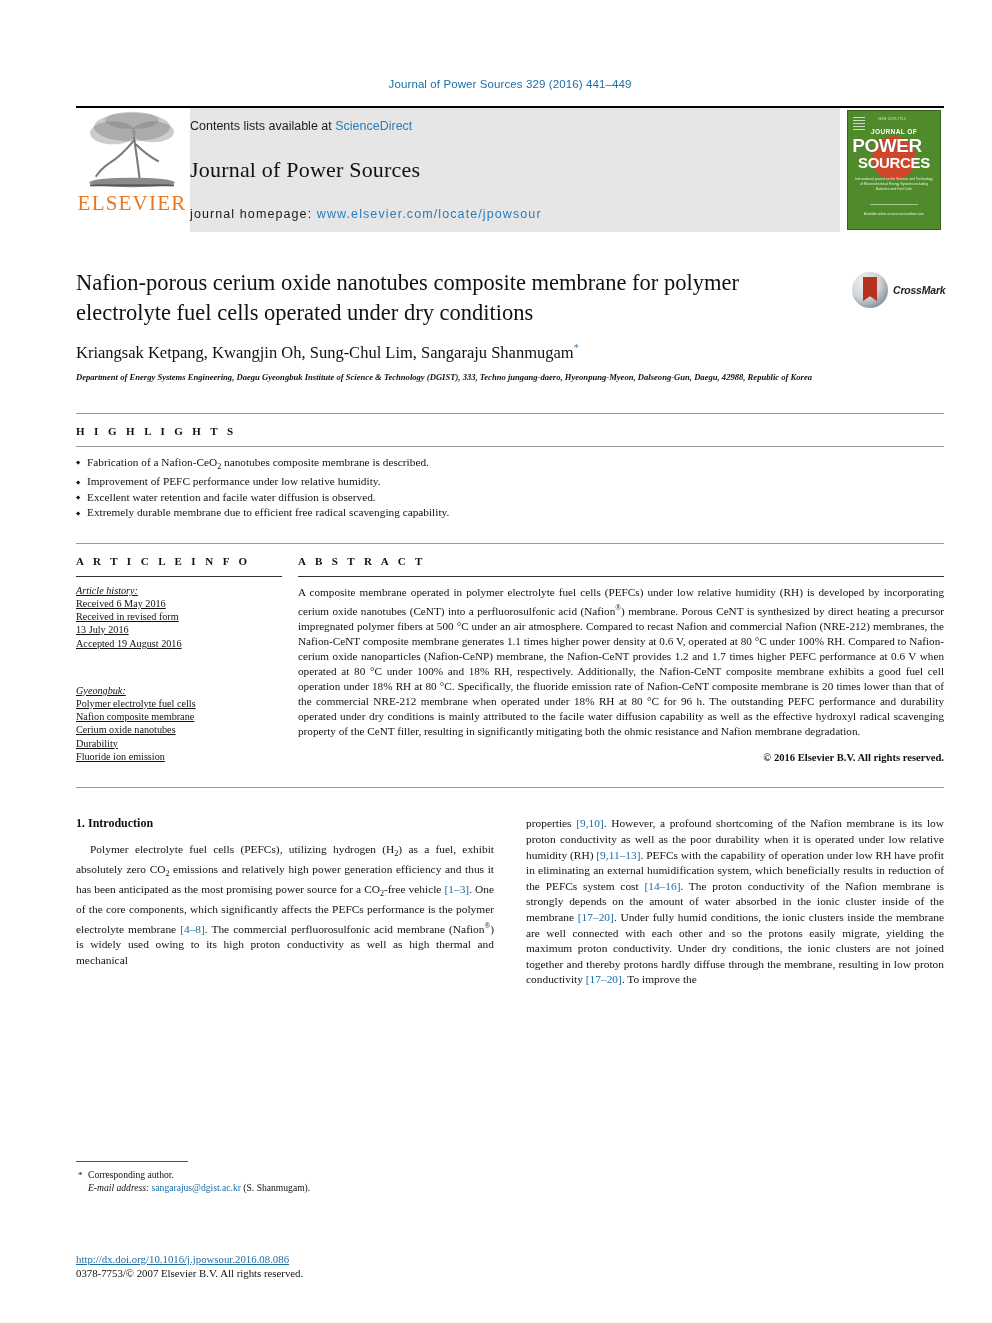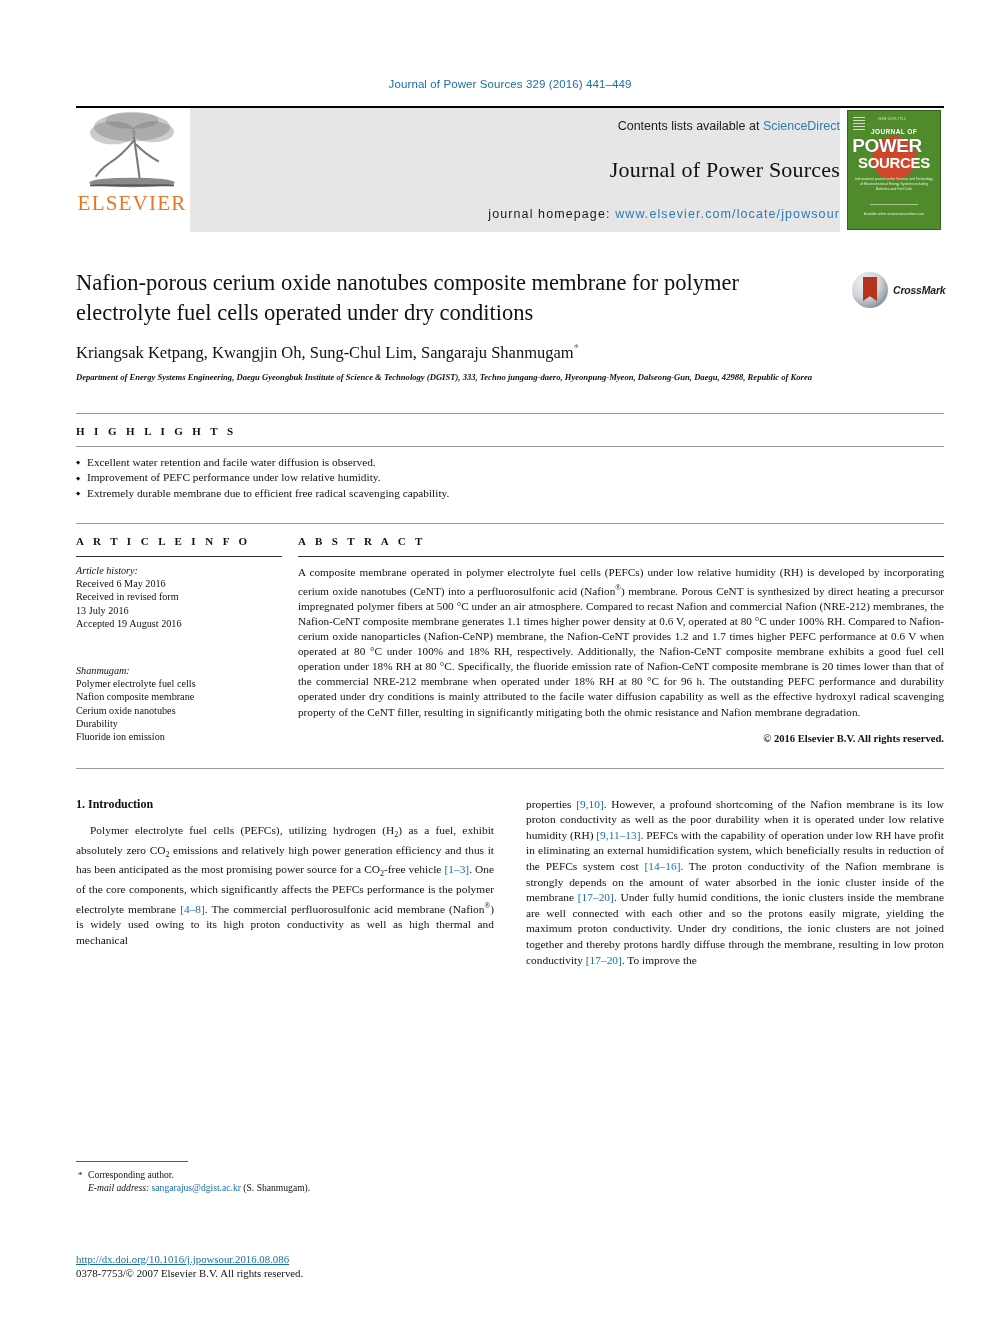--- a/index.html
+++ b/index.html
@@ -61,21 +61,21 @@
     letter-spacing: 1.2px;
     color: #e87722;
     line-height: 1;
     margin-top: 1px;
   }
   .masthead-center {
     flex: 1 1 auto;
     background: #e6e6e6;
     display: flex;
     flex-direction: column;
-    align-items: flex-end;
+    align-items: flex-start;
     justify-content: space-between;
     padding: 11px 0 11px 0;
     margin-left: 2px;
   }
   .contents-line {
     font-family: "Liberation Sans", sans-serif;
     font-size: 12.5px;
     color: #1b1b1b;
   }
   .contents-line .sd {
@@ -322,20 +322,21 @@
   }
   .abs-rule {
     border-top: 1.4px solid #333;
     margin: 9px 0 8px 0;
   }
   .info-body {
     font-family: "Liberation Serif", serif;
     font-size: 10.2px;
     line-height: 13.2px;
     color: #111;
+    text-decoration: underline;
   }
   .info-body .italic-head {
     font-style: italic;
   }
   .kw-block { margin-top: 34px; }
   .abs-body {
     font-family: "Liberation Serif", serif;
     font-size: 11.2px;
     line-height: 15.1px;
     text-align: justify;
@@ -501,39 +502,40 @@
         <div class="cm-book"></div>
       </div>
       <div class="cm-label">CrossMark</div>
     </div>
   </div>
 
   <div class="highlights">
     <div class="sec-head">H I G H L I G H T S</div>
     <div class="hl-rule"></div>
     <ul>
+      <li><span>Fabrication of a Nafion-CeO<sub>2</sub> nanotubes composite membrane is described.</span></li>
+      <li><span>Improvement of PEFC performance under low relative humidity.</span></li>
       <li><span>Excellent water retention and facile water diffusion is observed.</span></li>
-      <li><span>Improvement of PEFC performance under low relative humidity.</span></li>
       <li><span>Extremely durable membrane due to efficient free radical scavenging capability.</span></li>
     </ul>
   </div>
 
   <div class="info-abs">
     <div class="col-info">
       <div class="sec-head">A R T I C L E   I N F O</div>
       <div class="info-rule"></div>
       <div class="info-body">
         <div class="italic-head">Article history:</div>
         <div>Received 6 May 2016</div>
         <div>Received in revised form</div>
         <div>13 July 2016</div>
         <div>Accepted 19 August 2016</div>
       </div>
       <div class="info-body kw-block">
-        <div class="italic-head">Shanmugam:</div>
+        <div class="italic-head">Gyeongbuk:</div>
         <div>Polymer electrolyte fuel cells</div>
         <div>Nafion composite membrane</div>
         <div>Cerium oxide nanotubes</div>
         <div>Durability</div>
         <div>Fluoride ion emission</div>
       </div>
     </div>
 
     <div class="col-abs">
       <div class="sec-head">A B S T R A C T</div>

